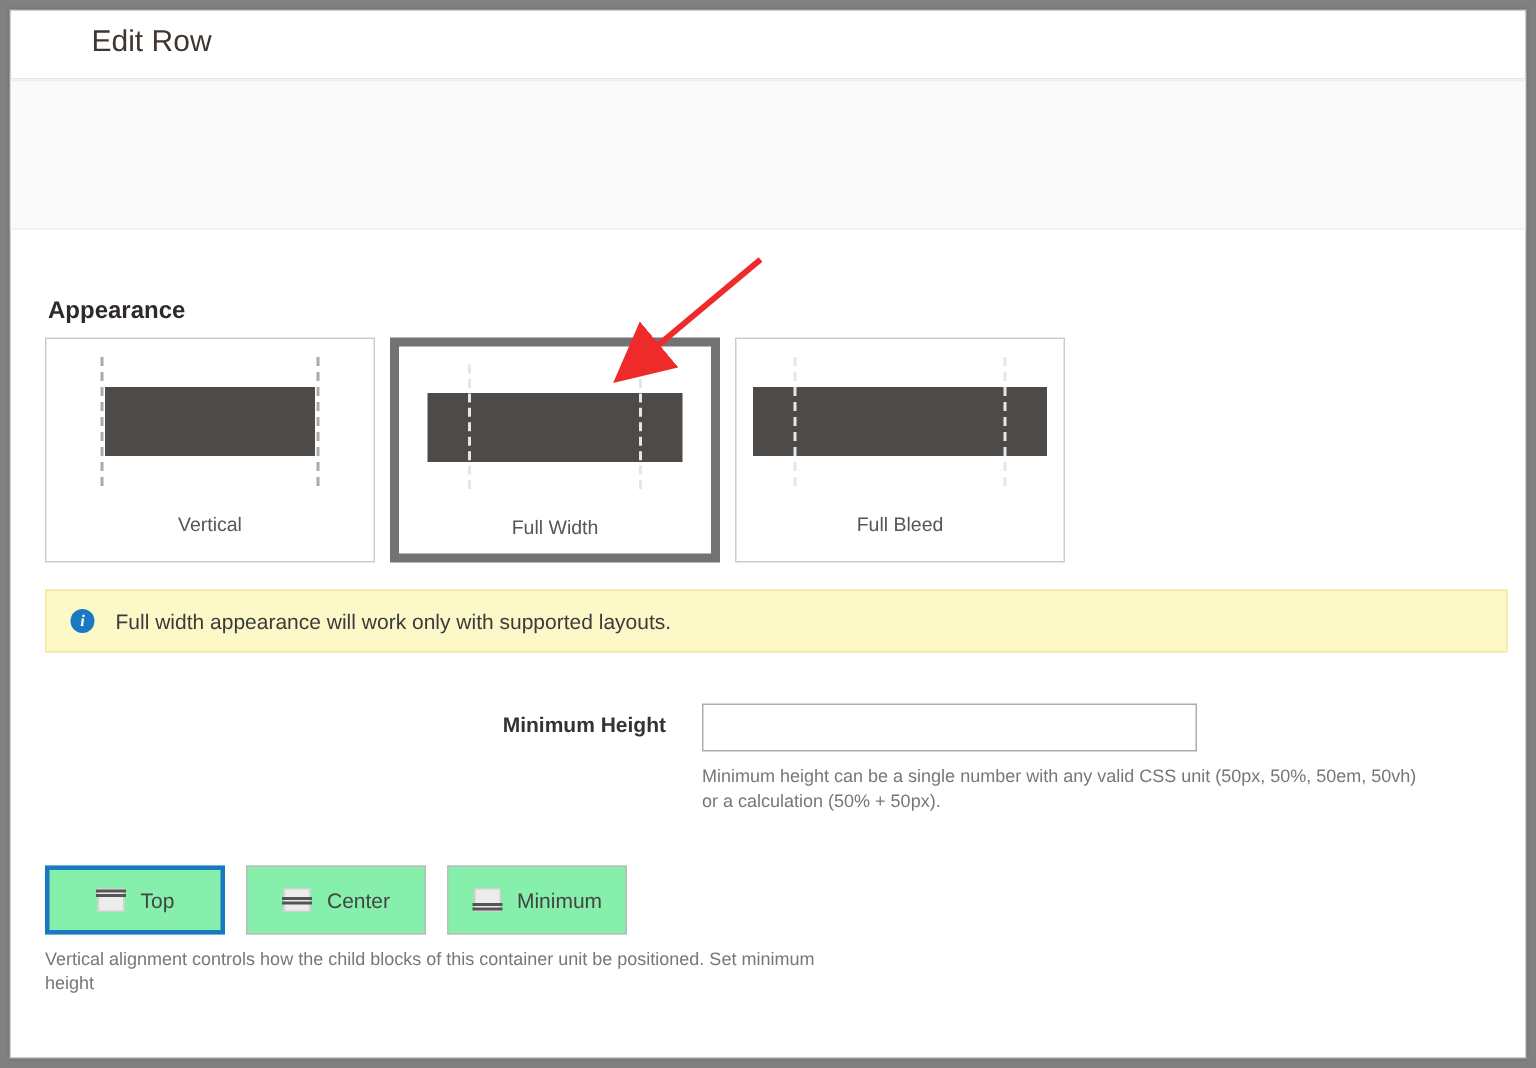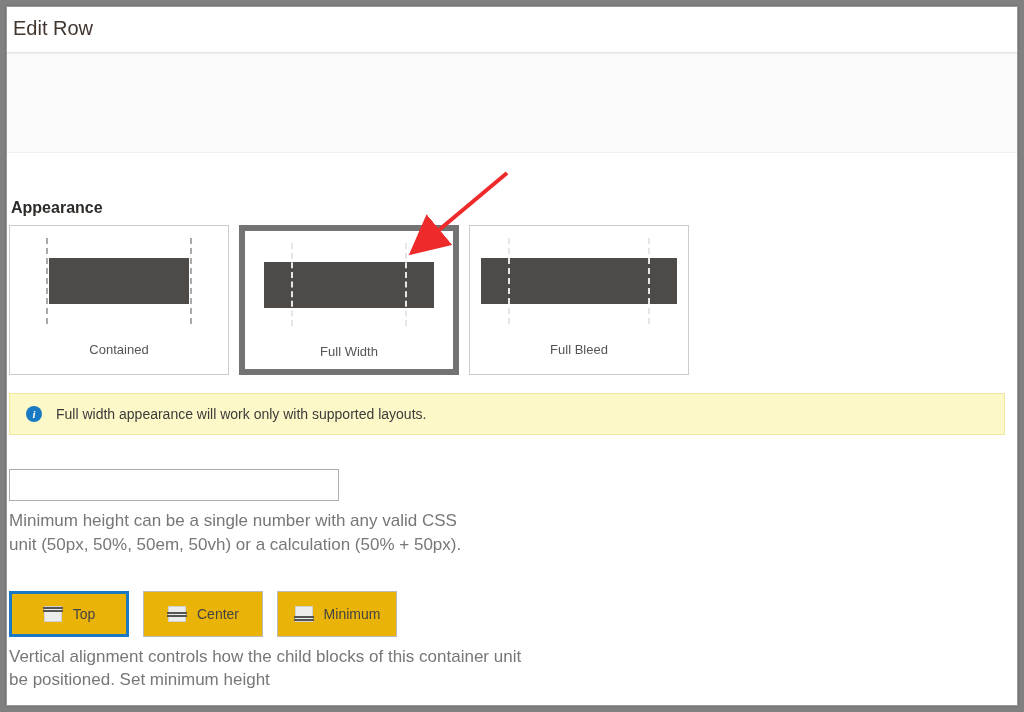--- a/index.html
+++ b/index.html
@@ -18,29 +18,30 @@
     background: #fff;
     border: 1px solid #999;
     box-shadow: 0 0 2px rgba(0,0,0,0.2);
     overflow: hidden;
   }
   .title {
     font-size: 20px;
     font-weight: 400;
     color: #41362f;
     padding: 10px 6px 12px 6px;
+    margin-left: 48px;
   }
   .rule { border-bottom: 1px solid #e6e6e6; }
   .spacer {
     height: 100px;
     background: #fafafa;
     border-top: 1px solid #eee;
     border-bottom: 1px solid #eee;
   }
-  .section-pad { padding: 16px 12px 0 2px; }
+  .section-pad { padding: 16px 12px 0 2px; margin-left: 21px; }
   .section-title {
     font-size: 16px;
     font-weight: 600;
     color: #2e2a27;
     margin: 30px 0 6px 2px;
   }
   .appearance-options {
     display: flex;
     gap: 10px;
     margin-top: 8px;
@@ -128,36 +129,36 @@
   }
   .form-field { width: 520px; }
   .text-input {
     width: 330px;
     height: 32px;
     border: 1px solid #adadad;
     padding: 4px 8px;
     font-size: 14px;
   }
   .help-text {
-    font-size: 17px;
+    font-size: 12px;
     color: #777;
     margin-top: 8px;
     line-height: 1.4;
     max-width: 480px;
   }
   
   .valign-group {
     display: flex;
     gap: 14px;
   }
   .valign-btn {
     width: 120px;
     height: 46px;
     border: 1px solid #bbb;
-    background: #eab308;
+    background: #86efac;
     display: flex;
     align-items: center;
     justify-content: center;
     gap: 10px;
     cursor: pointer;
     font-size: 14px;
     color: #444;
   }
   .valign-btn.selected {
     border: 3px solid #1979c3;
@@ -201,21 +202,21 @@
     <div class="appearance-options">
 
       <div class="appearance-card">
         <div class="card-preview">
           <div class="pv-wrap">
             <div class="dashed-v" style="left:36px;"></div>
             <div class="dashed-v" style="right:36px;"></div>
             <div class="bar" style="width:140px;"></div>
           </div>
         </div>
-        <div class="card-label">Contained</div>
+        <div class="card-label">Vertical</div>
       </div>
 
       <div class="appearance-card selected">
         <div class="card-preview">
           <div class="pv-wrap">
             <div class="bar" style="width:170px;"></div>
             <div class="dashed-v" style="left:46px; border-color:#e6e6e6;"></div>
             <div class="dashed-v" style="right:46px; border-color:#e6e6e6;"></div>
           </div>
         </div>
@@ -234,20 +235,21 @@
       </div>
 
     </div>
 
     <div class="info-banner">
       <span class="info-icon">i</span>
       <span>Full width appearance will work only with supported layouts.</span>
     </div>
 
     <div class="form-row">
+      <div class="form-label">Minimum Height</div>
       <div class="form-field">
         <input class="text-input" type="text" value="" style="">
         <div class="help-text">Minimum height can be a single number with any valid CSS unit (50px, 50%, 50em, 50vh) or a calculation (50% + 50px).</div>
       </div>
     </div>
 
     <div class="form-row">
       <div class="form-field">
         <div class="valign-group">
 

